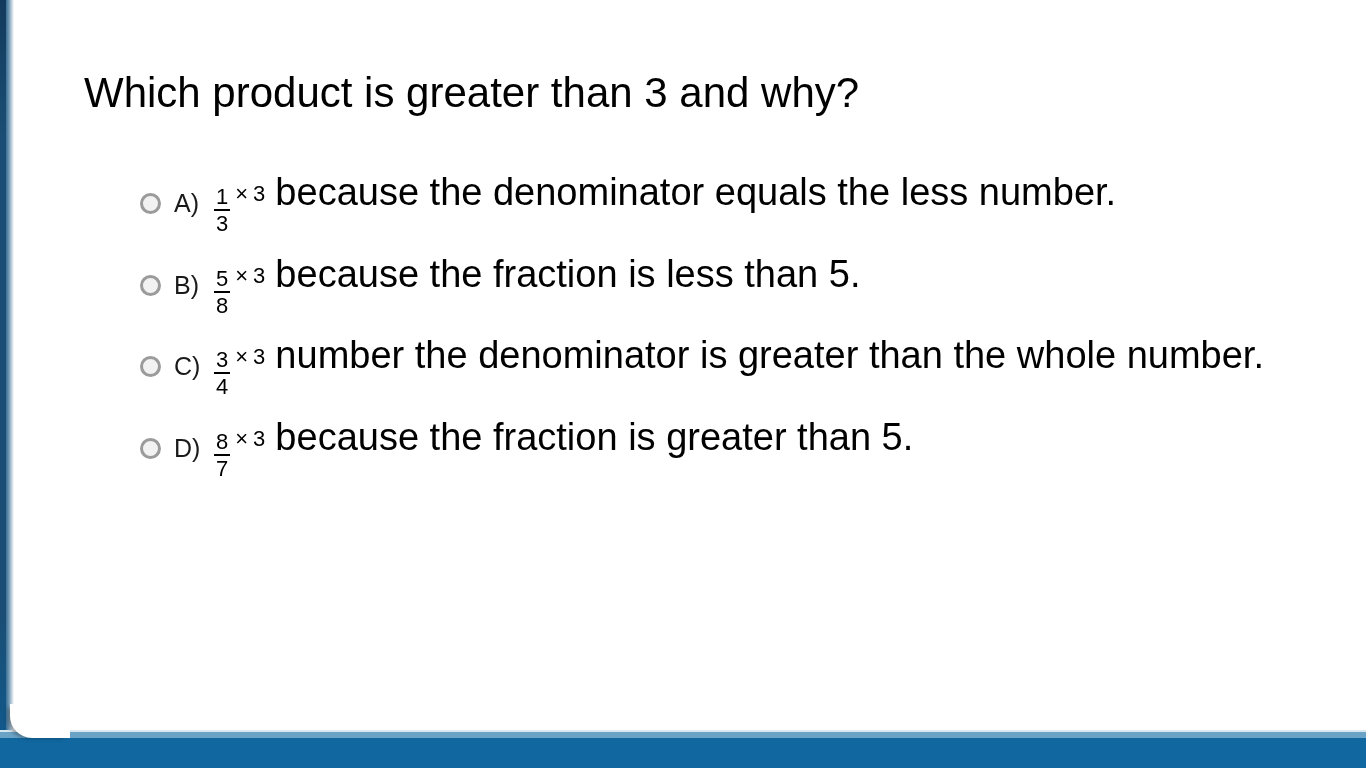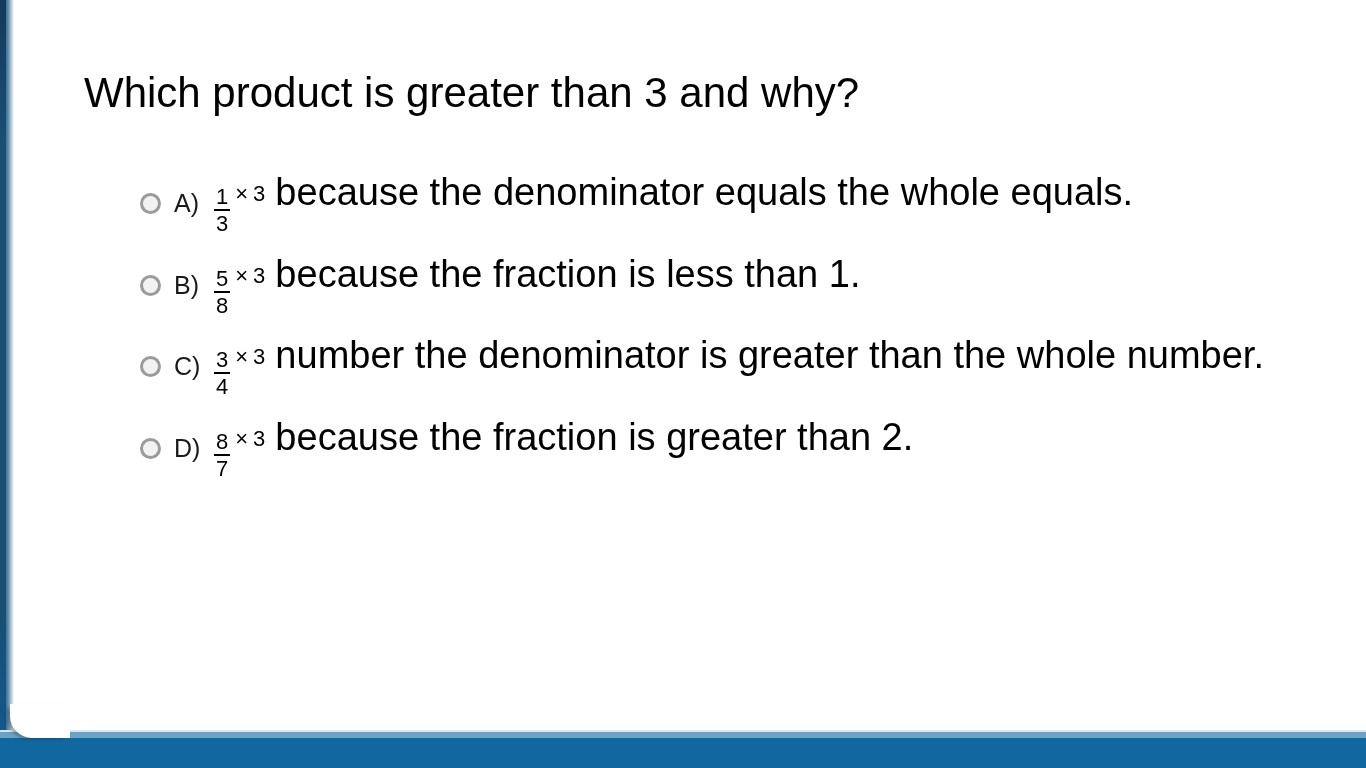--- a/index.html
+++ b/index.html
@@ -223,34 +223,34 @@
 
       <div class="option-row">
         <span class="radio-wrap">
           <span class="radio"></span>
         </span>
         <span class="option-letter">A)</span>
         <span class="option-body">
           <span class="expr"><span class="frac">
                 <span class="num">1</span>
                 <span class="den">3</span>
-              </span><span class="mult">×</span><span class="mult">3</span></span><span>because the denominator equals the whole equals.</span>
+              </span><span class="mult">×</span><span class="mult">3</span></span><span>because the denominator equals the less number.</span>
         </span>
       </div>
 
       <div class="option-row">
         <span class="radio-wrap">
           <span class="radio"></span>
         </span>
         <span class="option-letter">B)</span>
         <span class="option-body">
           <span class="expr"><span class="frac">
                 <span class="num">5</span>
                 <span class="den">8</span>
-              </span><span class="mult">×</span><span class="mult">3</span></span><span>because the fraction is less than 1.</span>
+              </span><span class="mult">×</span><span class="mult">3</span></span><span>because the fraction is less than 5.</span>
         </span>
       </div>
 
       <div class="option-row">
         <span class="radio-wrap">
           <span class="radio"></span>
         </span>
         <span class="option-letter">C)</span>
         <span class="option-body">
           <span class="expr"><span class="frac">
@@ -262,19 +262,19 @@
 
       <div class="option-row">
         <span class="radio-wrap">
           <span class="radio"></span>
         </span>
         <span class="option-letter">D)</span>
         <span class="option-body">
           <span class="expr"><span class="frac">
                 <span class="num">8</span>
                 <span class="den">7</span>
-              </span><span class="mult">×</span><span class="mult">3</span></span><span>because the fraction is greater than 2.</span>
+              </span><span class="mult">×</span><span class="mult">3</span></span><span>because the fraction is greater than 5.</span>
         </span>
       </div>
 
     </div>
   </div>
 </div>
 
 </body></html>

